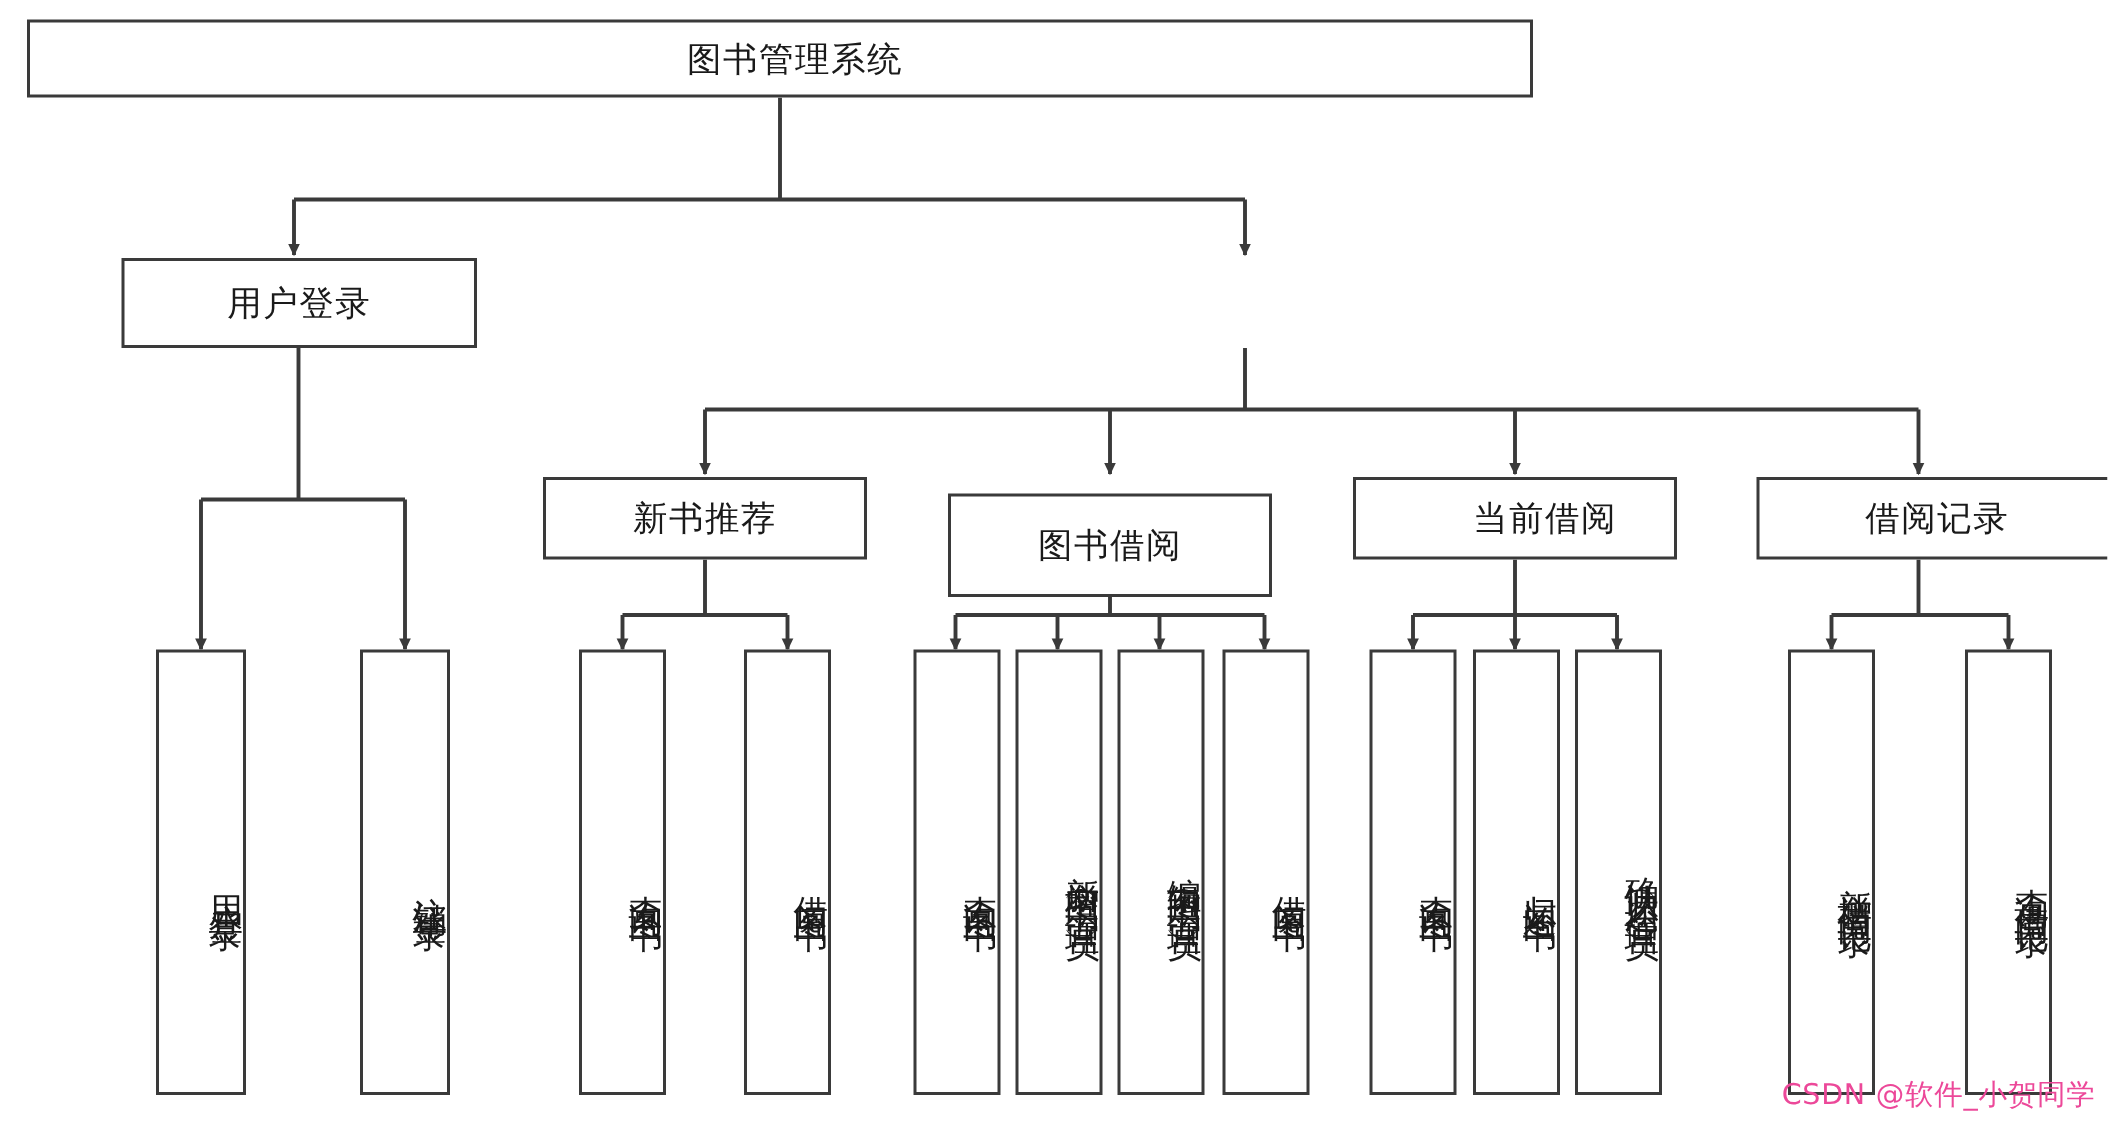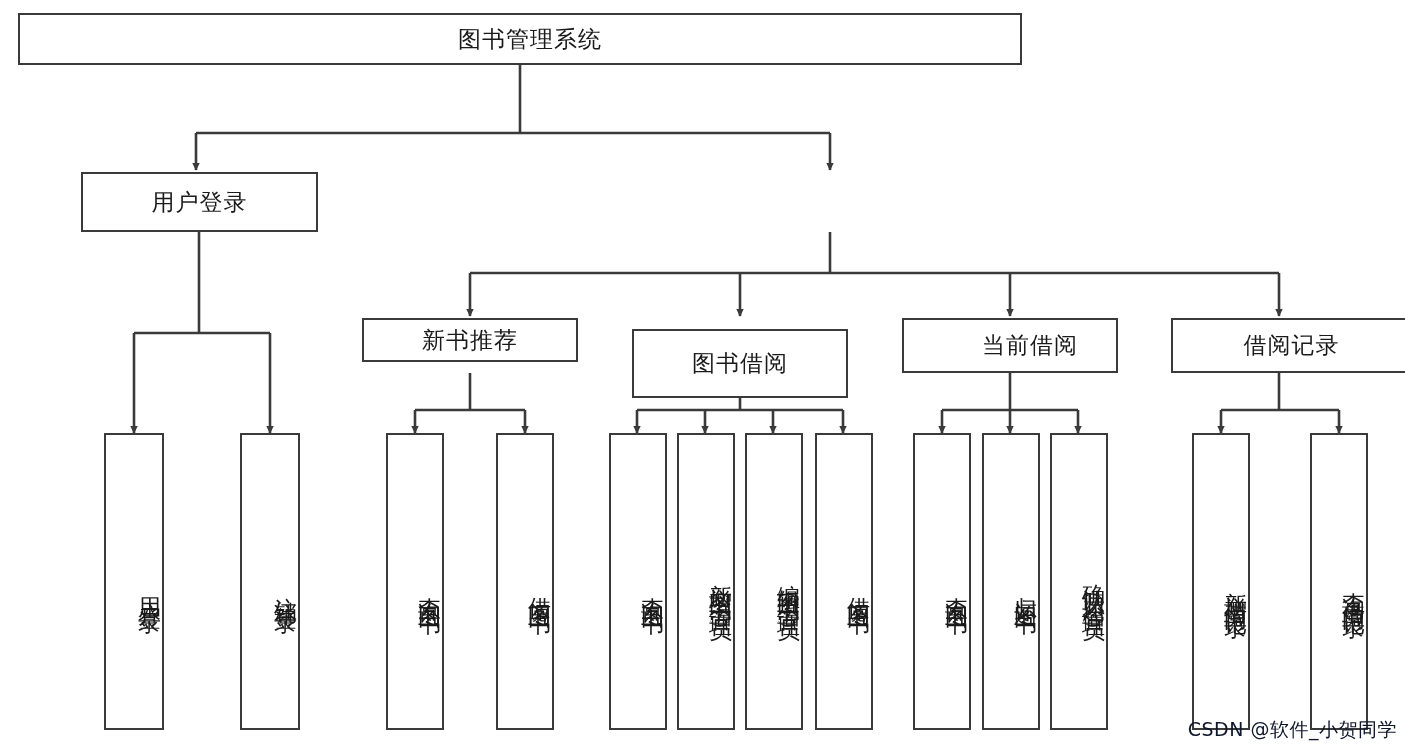--- a/index.html
+++ b/index.html
@@ -54,21 +54,21 @@
     line-height: 1.05;
   }
   .node-root {
     border-width: 2px;
   }
   .watermark {
     position: absolute;
     right: 8px;
     bottom: 4px;
     font-size: 19px;
-    color: #0f172a;
+    color: #ec4899;
     letter-spacing: 0.5px;
     white-space: nowrap;
   }
 </style>
 </head>
 <body>
 
 <div id="diagram-root">
 
   <svg id="connector-layer" viewBox="0 0 1405 747" width="1405" height="747" xmlns="http://www.w3.org/2000/svg">
@@ -138,21 +138,21 @@
   </svg>
 
   <div class="node horizontal node-root" style="left:18px; top:13px; width:1004px; height:52px;padding-left:20px;">
     <span class="label">图书管理系统</span>
   </div>
 
   <div class="node horizontal" style="left:81px; top:172px; width:237px; height:60px;">
     <span class="label">用户登录</span>
   </div>
 
-  <div class="node horizontal" style="left:362px; top:318px; width:216px; height:44px;">
+  <div class="node horizontal" style="left:362px; top:318px; width:216px; height:55px;">
     <span class="label">新书推荐</span>
   </div>
   <div class="node horizontal" style="left:632px; top:329px; width:216px; height:69px;">
     <span class="label">图书借阅</span>
   </div>
   <div class="node horizontal" style="left:902px; top:318px; width:216px; height:55px;padding-left:40px;">
     <span class="label">当前借阅</span>
   </div>
   <div class="node horizontal" style="left:1171px; top:318px; width:241px; height:55px;">
     <span class="label">借阅记录</span>

